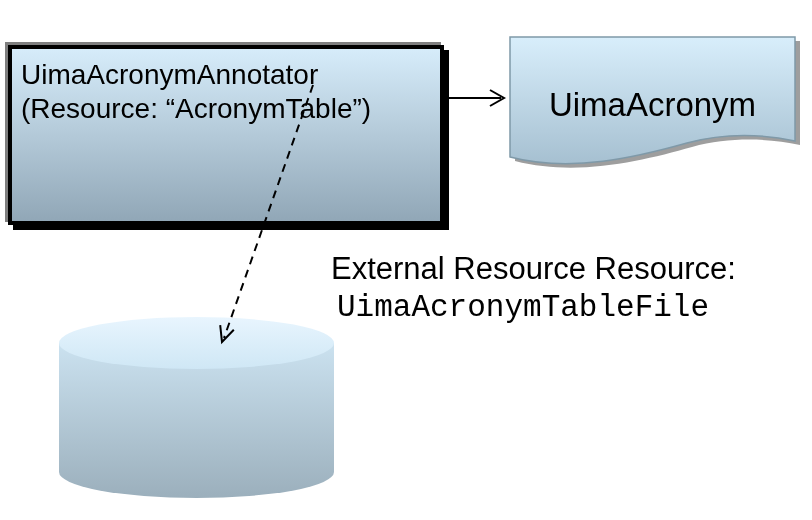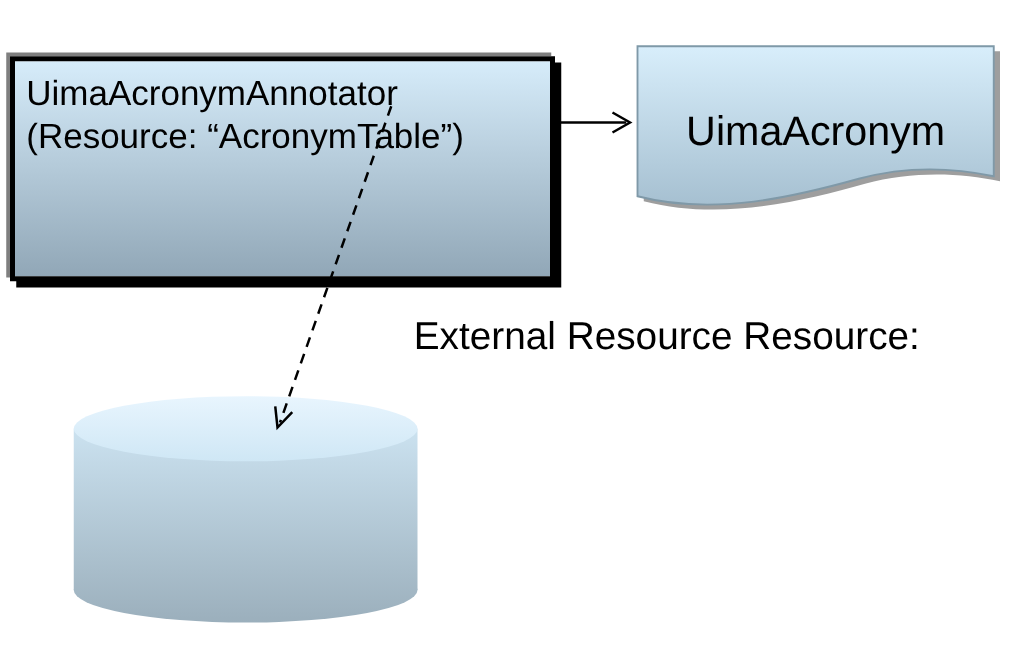--- a/index.html
+++ b/index.html
@@ -100,14 +100,15 @@
 
     <g stroke="var(--arrow-color, #000000)" stroke-width="2" fill="none">
       <line x1="313" y1="85" x2="224" y2="338" stroke-dasharray="8 6"></line>
       <polyline points="233.8,329.7 222,342 220.2,325.1"></polyline>
     </g>
   </svg>
 
   <div class="shape-label doc-label">UimaAcronym</div>
 
   <div class="note-title">External Resource Resource:</div>
+  <div class="note-value">UimaAcronymTableFile</div>
 
 </div>
 
 </body></html>

